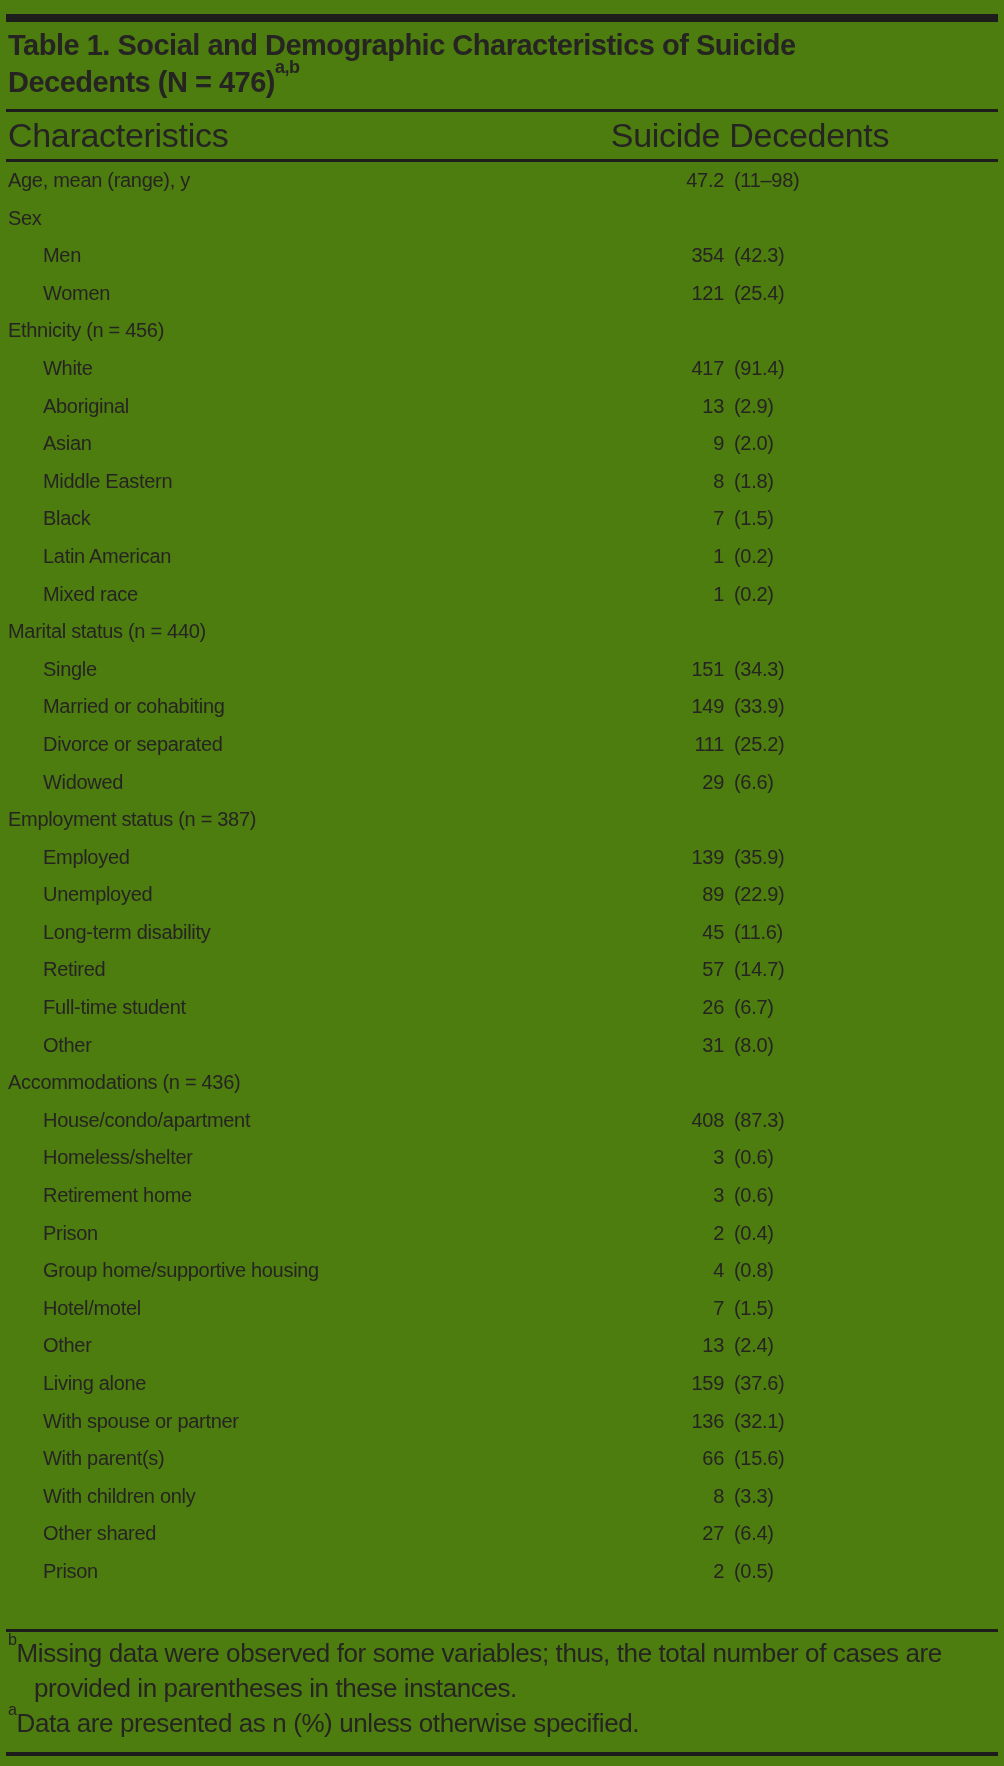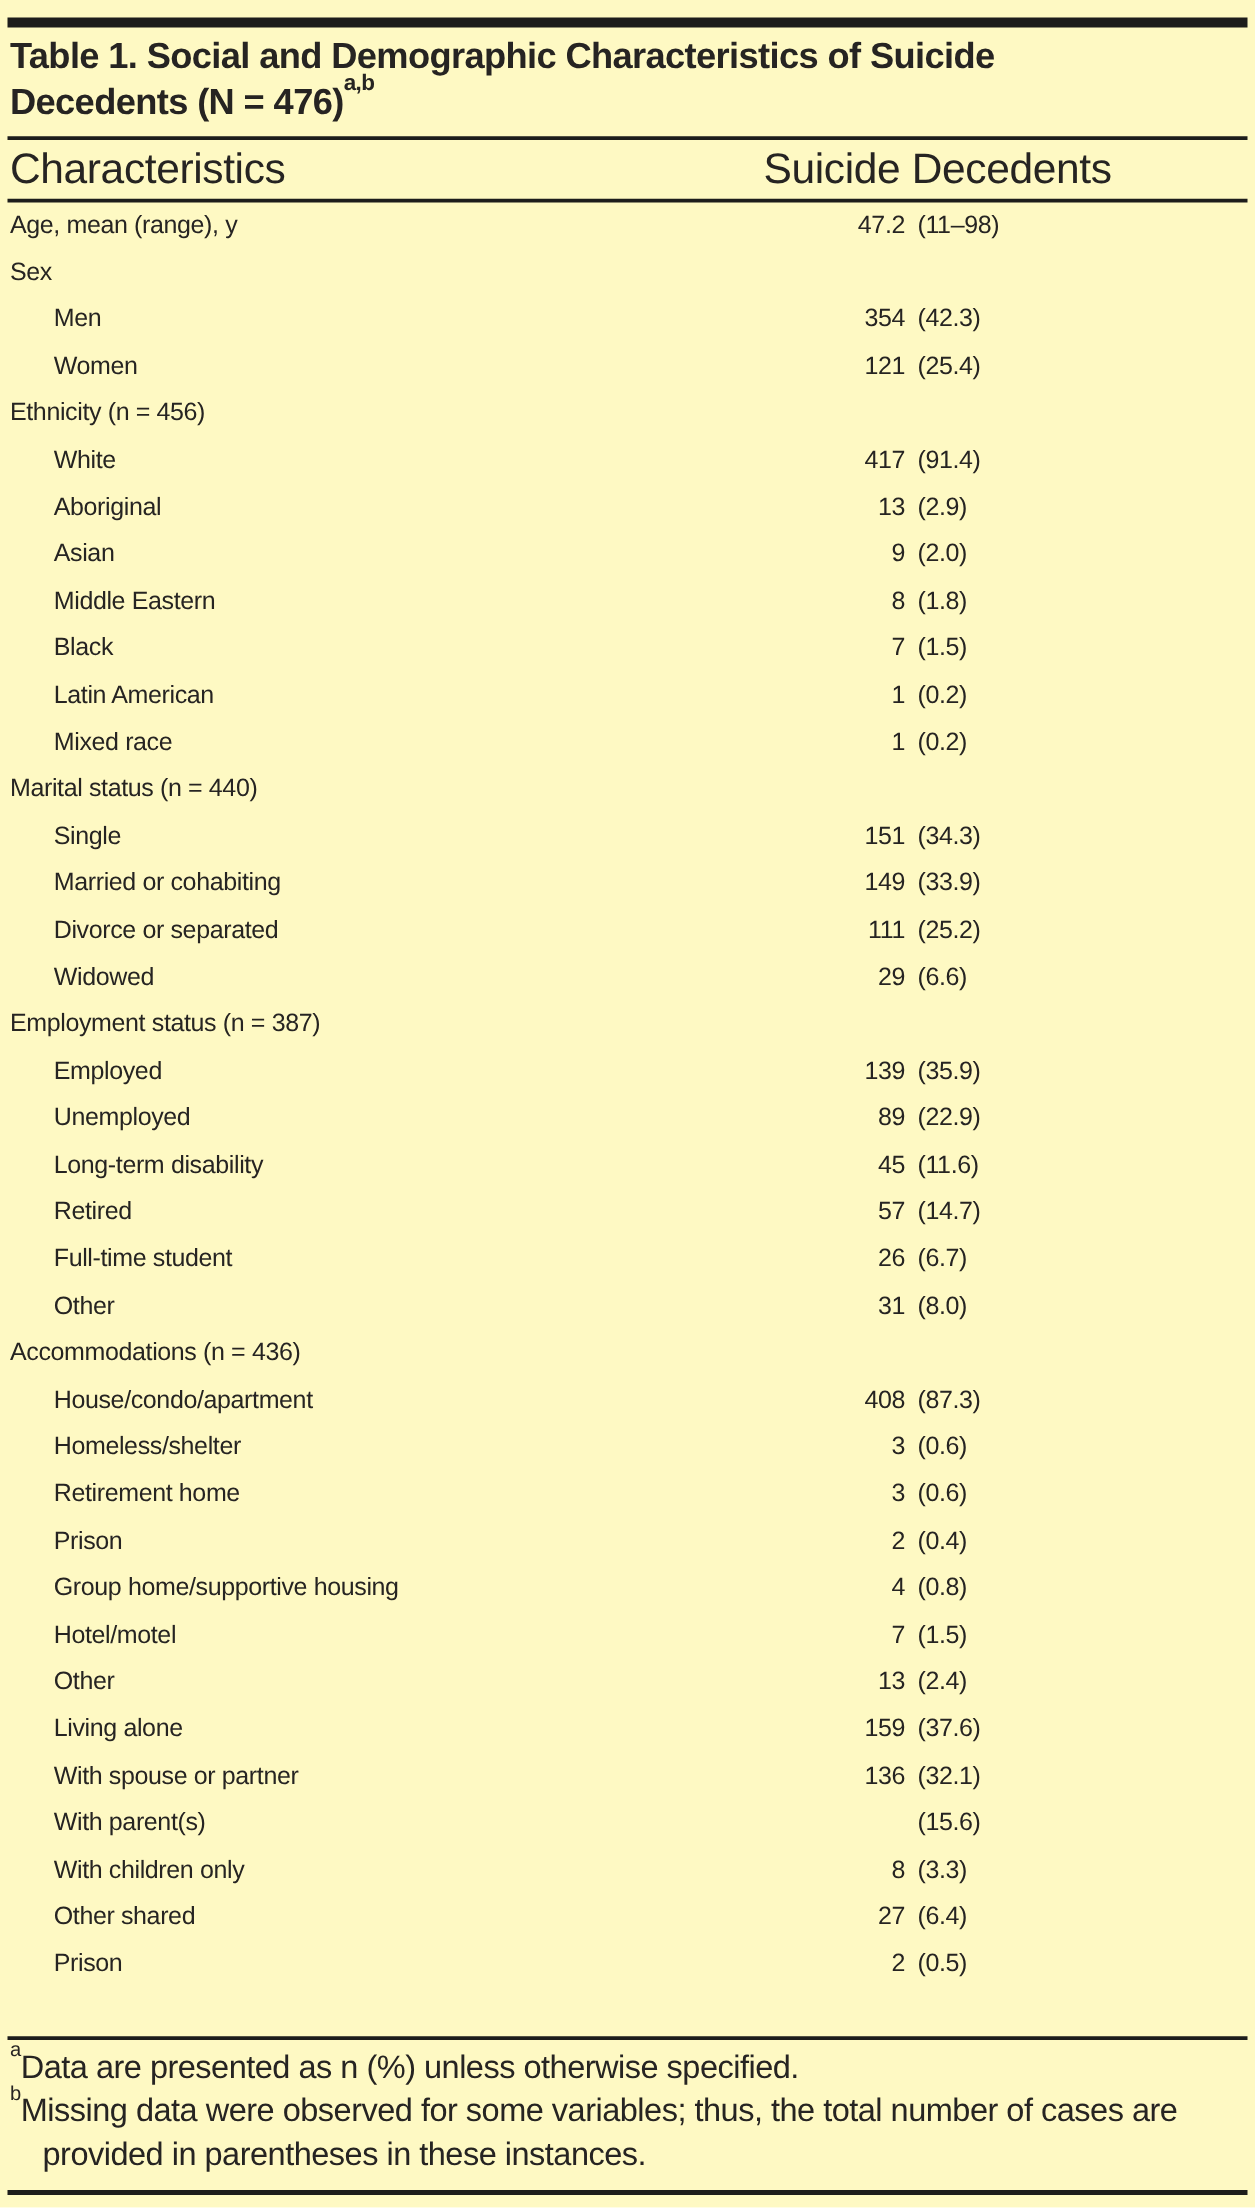--- a/index.html
+++ b/index.html
@@ -1,20 +1,20 @@
 <!DOCTYPE html>
 <html><head>
 <meta charset="utf-8">
 <style>
   html, body { margin: 0; padding: 0; background: #ffffff; }
   .page {
     position: relative;
     width: 1004px;
     height: 1766px;
-    background: #fef9c3;
+    background: #4d7c0f;
     color: #262422;
     font-family: "Liberation Sans", sans-serif;
     overflow: hidden;
   }
   .rule {
     position: absolute;
     left: 6px;
     right: 6px;
     background: #1d1d1b;
   }
@@ -308,20 +308,21 @@
   </div>
 
   <div class="row">
     <span class="lbl indent">With spouse or partner</span>
     <span class="vn">136</span>
     <span class="vp">(32.1)</span>
   </div>
 
   <div class="row">
     <span class="lbl indent">With parent(s)</span>
+    <span class="vn">66</span>
     <span class="vp">(15.6)</span>
   </div>
 
   <div class="row">
     <span class="lbl indent">With children only</span>
     <span class="vn">8</span>
     <span class="vp">(3.3)</span>
   </div>
 
   <div class="row">
@@ -333,20 +334,20 @@
   <div class="row">
     <span class="lbl indent">Prison</span>
     <span class="vn">2</span>
     <span class="vp">(0.5)</span>
   </div>
 </div>
 
   <div class="rule rule-foot"></div>
 
   <div class="fnotes">
+  <div class="fnote"><sup>b</sup><span>Missing data were observed for some variables; thus, the total number of cases are provided in parentheses in these instances.</span></div>
+
   <div class="fnote"><sup>a</sup><span>Data are presented as n (%) unless otherwise specified.</span></div>
-
-  <div class="fnote"><sup>b</sup><span>Missing data were observed for some variables; thus, the total number of cases are provided in parentheses in these instances.</span></div>
 </div>
 
   <div class="rule rule-bot"></div>
 
 </div>
 
 </body></html>

